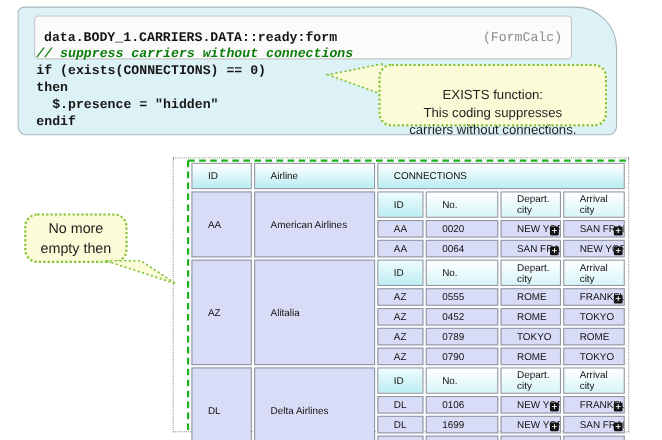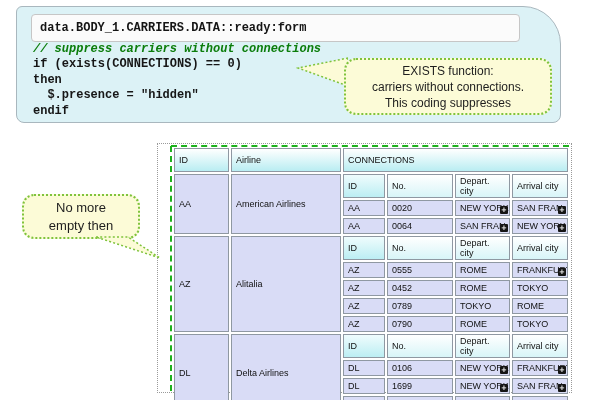--- a/index.html
+++ b/index.html
@@ -8,92 +8,93 @@
     background:#ffffff;
     font-family:"Liberation Sans", sans-serif;
   }
   
   .code-panel{
     position:absolute;left:16px;top:6px;width:545px;height:117px;
     background:#dcf2f6;border:1px solid #a9b7be;
     border-radius:6px 38px 8px 8px;box-sizing:border-box;
   }
   .title-bar{
-    position:absolute;left:14px;top:7px;width:489px;height:28px;
+    position:absolute;left:14px;top:7px;width:489px;height:40px;
     background:#fbfbfb;border:1px solid #c6c6c6;border-radius:4px;
     box-sizing:border-box;display:flex;align-items:center;justify-content:space-between;
     padding:0 8px;
   }
   .title-text{font:bold 12px "Liberation Mono", monospace;color:#141414;letter-spacing:0;}
   .lang-text{font:12px "Liberation Mono", monospace;color:#8b8b8b;}
   .code-lines{position:absolute;left:16px;top:35px;}
   .code-line{font:bold 12px/15.4px "Liberation Mono", monospace;color:#161616;white-space:pre;}
   .code-line.comment{color:#0b7d0b;font-style:italic;}
   
   .callout{
     position:absolute;background:#fcfbd7;border:2px dotted #7fc33d;border-radius:12px;
     box-sizing:border-box;text-align:center;color:#1e1e1e;z-index:5;
   }
-  .callout-exists{left:344px;top:58px;width:208px;height:57px;font-size:12px;line-height:16px;padding-top:3px;}
-  .callout-nomore{left:22px;top:194px;width:118px;height:45px;font-size:13px;line-height:18px;padding-top:3px;}
+  .callout-exists{left:344px;top:58px;width:208px;height:57px;font-size:12px;line-height:16px;padding-top:18px;}
+  .callout-nomore{left:22px;top:194px;width:94px;height:45px;font-size:13px;line-height:18px;padding-top:3px;}
   .tail{position:absolute;z-index:4;}
   .tail-exists{left:296px;top:56px;}
   .tail-nomore{left:88px;top:236px;z-index:6;}
   
   .selection-rect{
     position:absolute;left:157px;top:143px;width:415px;height:250px;
     border:1px dotted #9a9a9a;box-sizing:border-box;
   }
   .green-top{position:absolute;left:171px;top:145px;width:398px;height:0;border-top:2px dashed #1db11d;z-index:3;}
   .green-left{position:absolute;left:170px;top:146px;width:0;height:245px;border-left:2px dashed #1db11d;z-index:3;}
   table.carriers{
     position:absolute;left:172px;top:146px;width:398px;
     border-collapse:separate;border-spacing:2px;table-layout:fixed;z-index:2;
   }
   table.carriers th, table.carriers td{
     border:1px solid #8f98a2;box-sizing:border-box;
     font-size:9px;font-weight:normal;text-align:left;
-    padding:1px 4px;color:#111;margin-top:20px;
+    padding:1px 14px;color:#111;margin-top:20px;
   }
   th.mainh{background:linear-gradient(#ffffff,#b9edf2);height:24px;vertical-align:middle;}
   th.subh{background:linear-gradient(#ffffff,#d8f5f8);height:16px;vertical-align:middle;}
   th.subh-first{background:linear-gradient(#effcfd,#bceef3);}
   td.data{background:#d9dcf6;height:16px;vertical-align:middle;}
   td.group{background:#d9dcf6;vertical-align:middle;}
   td.trunc{position:relative;overflow:hidden;white-space:nowrap;}
   .ovf-icon{
     position:absolute;right:1px;bottom:1px;width:8px;height:8px;
     background:#151515;color:#ffffff;border-radius:1px;
     font:bold 7px/8px "DejaVu Sans", sans-serif;text-align:center;
   }
 </style>
 </head>
 <body>
 
 <div class="code-panel">
   <div class="title-bar">
     <span class="title-text">data.BODY_1.CARRIERS.DATA::ready:form</span>
+    <span class="lang-text">(FormCalc)</span>
   </div>
   <div class="code-lines">
     <div class="code-line comment">// suppress carriers without connections</div>
     <div class="code-line">if (exists(CONNECTIONS) == 0)</div>
     <div class="code-line">then</div>
     <div class="code-line">  $.presence = "hidden"</div>
     <div class="code-line">endif</div>
   </div>
 </div>
 
 <svg class="tail tail-exists" width="52" height="32">
   <polygon points="52,2 2,12 52,30" fill="#fcfbd7" stroke="#7fc33d" stroke-width="1.5" stroke-dasharray="2,2.2"></polygon>
 </svg>
 
 <div class="callout callout-exists">
   <div>EXISTS function:</div>
+  <div>This coding suppresses</div>
   <div>carriers without connections.</div>
-  <div>This coding suppresses</div>
 </div>
 
 <div class="callout callout-nomore">
   <div>No more</div>
   <div>empty then</div>
 </div>
 <svg class="tail tail-nomore" width="74" height="26">
   <polygon points="8,1 40,1 72,22" fill="#fcfbd7" stroke="#7fc33d" stroke-width="1.5" stroke-dasharray="2,2.2"></polygon>
 </svg>
 

